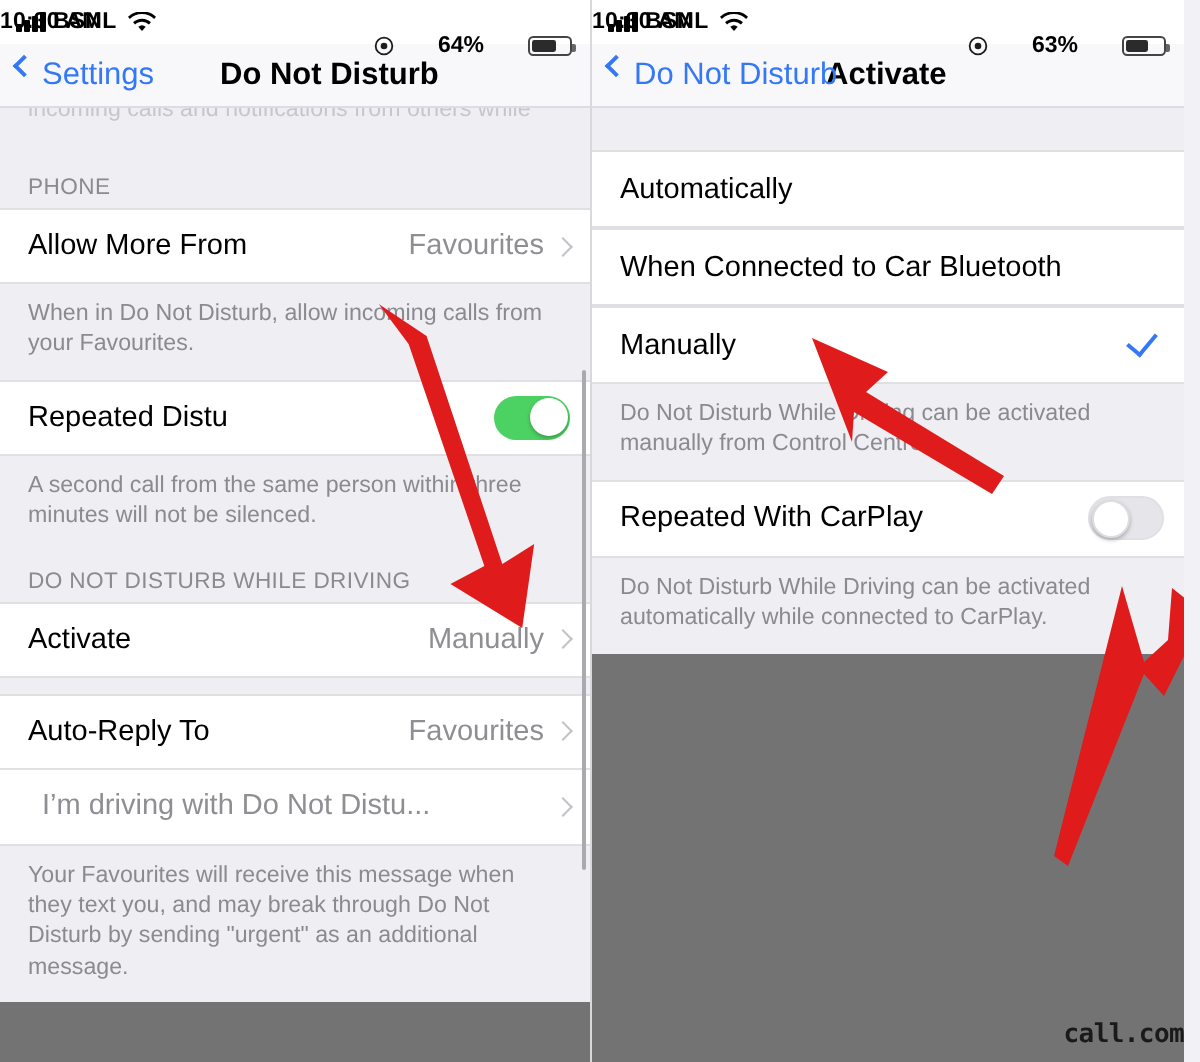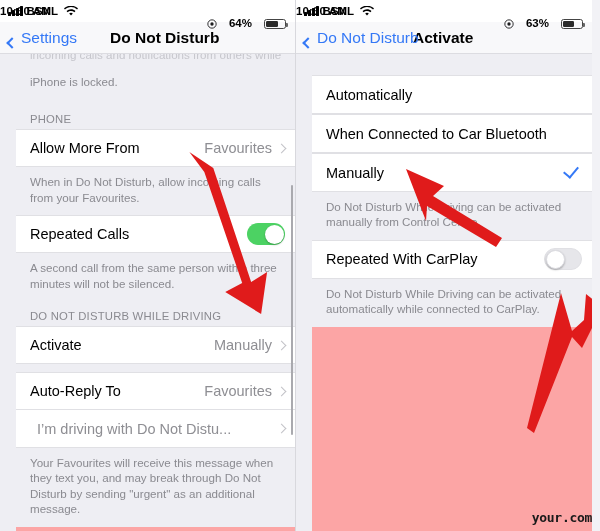--- a/index.html
+++ b/index.html
@@ -51,22 +51,22 @@
     position: absolute;
     left: 0; right: 0;
     text-align: left;
     font-size: 11.5px;
     font-weight: bold;
     letter-spacing: .1px;
   }
   .sb-right {
     margin-left: auto;
     display: flex;
-    align-items: flex-end;
-    gap: 12px;
+    align-items: center;
+    gap: 22px;
     position: relative;
     z-index: 2;
     margin-top: 24px;
   }
   .loc-icon { width: 10px; height: 10px; }
   .batt-pct { font-size: 11.5px; font-weight: 600; }
   .batt {
     width: 22px; height: 10.5px;
     border: 1.2px solid #444; border-radius: 2.6px;
     position: relative; display: flex; align-items: center;
@@ -82,21 +82,21 @@
   .navbar {
     height: 32px;
     background: #f8f8fa;
     display: flex;
     align-items: center;
     position: relative;
     padding: 0 8px;
     border-bottom: 1px solid #dcdce1;
   }
   .nav-back {
-    display: flex; align-items: flex-end;
+    display: flex; align-items: flex-start;
     color: #3478f6;
     font-size: 15.5px;
     gap: 3px;
     z-index: 3;
   }
   .chev-left {
     display: inline-block;
     width: 8px; height: 8px;
     border-left: 2.2px solid #3478f6;
     border-bottom: 2.2px solid #3478f6;
@@ -109,21 +109,21 @@
     text-align: center;
     font-size: 15.5px;
     font-weight: bold;
     color: #000;
     pointer-events: none;
   }
   .navbar.left-nav .nav-title { text-align: left; left: 110px; }
   .navbar.right-nav .nav-title { text-align: left; left: 117px; }
 
   
-  .content { position: relative; background: #fca5a5; height: calc(531px - 54px); margin-left: 16px; }
+  .content { position: relative; background: #737373; height: calc(531px - 54px); }
 
   .row {
     background: #ffffff;
     height: 38px;
     display: flex;
     align-items: center;
     padding: 0 10px 0 14px;
     font-size: 14.5px;
     color: #000;
     border-top: 1px solid #e0e0e4;
@@ -287,32 +287,31 @@
         <span>Settings</span>
       </div>
       <div class="nav-title">Do Not Disturb</div>
     </div>
 
     <div class="content">
 
       <div class="clipped-top">
         <span class="cut">incoming calls and notifications from others while</span>
       </div>
-      <div class="footnote" style="padding-top:0">iPhone is locked.</div>
 
       <div class="grouphdr">PHONE</div>
       <div class="row">
         <span class="label">Allow More From</span>
         <span class="value">Favourites</span>
         <span class="chev-right"></span>
       </div>
       <div class="footnote">When in Do Not Disturb, allow incoming calls from your Favourites.</div>
 
       <div class="row">
-        <span class="label">Repeated Calls</span>
+        <span class="label">Repeated Distu</span>
         <span class="toggle on">
             <span class="knob"></span>
           </span>
       </div>
       <div class="footnote">A second call from the same person within three minutes will not be silenced.</div>
 
       <div class="grouphdr tight">DO NOT DISTURB WHILE DRIVING</div>
       <div class="row">
         <span class="label">Activate</span>
         <span class="value">Manually</span>
@@ -414,14 +413,14 @@
     <div class="arrow-layer">
       <svg viewBox="0 0 296 531" preserveAspectRatio="none">
         <g fill="#e01b1b">
           <path d="M110,169 L148,186 L137,196 L206,238 L200,247 L131,206 L130,221 Z"></path>
           <path d="M265,293 L276,331 L288,320 L290,294 L300,302 L300,320 L286,348 L276,337 L238,433 L231,428 Z"></path>
         </g>
       </svg>
     </div>
   </div>
 
-  <div class="watermark">your.com</div>
+  <div class="watermark">call.com</div>
 </div>
 
 </body></html>

